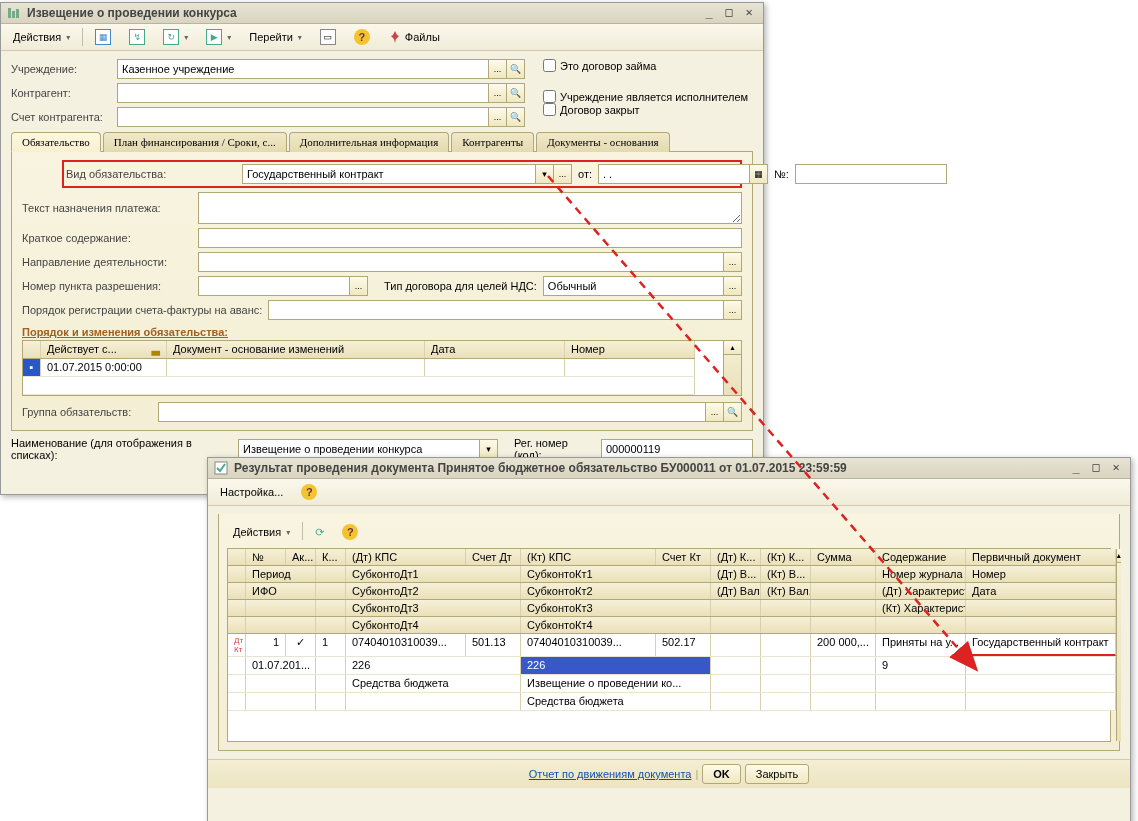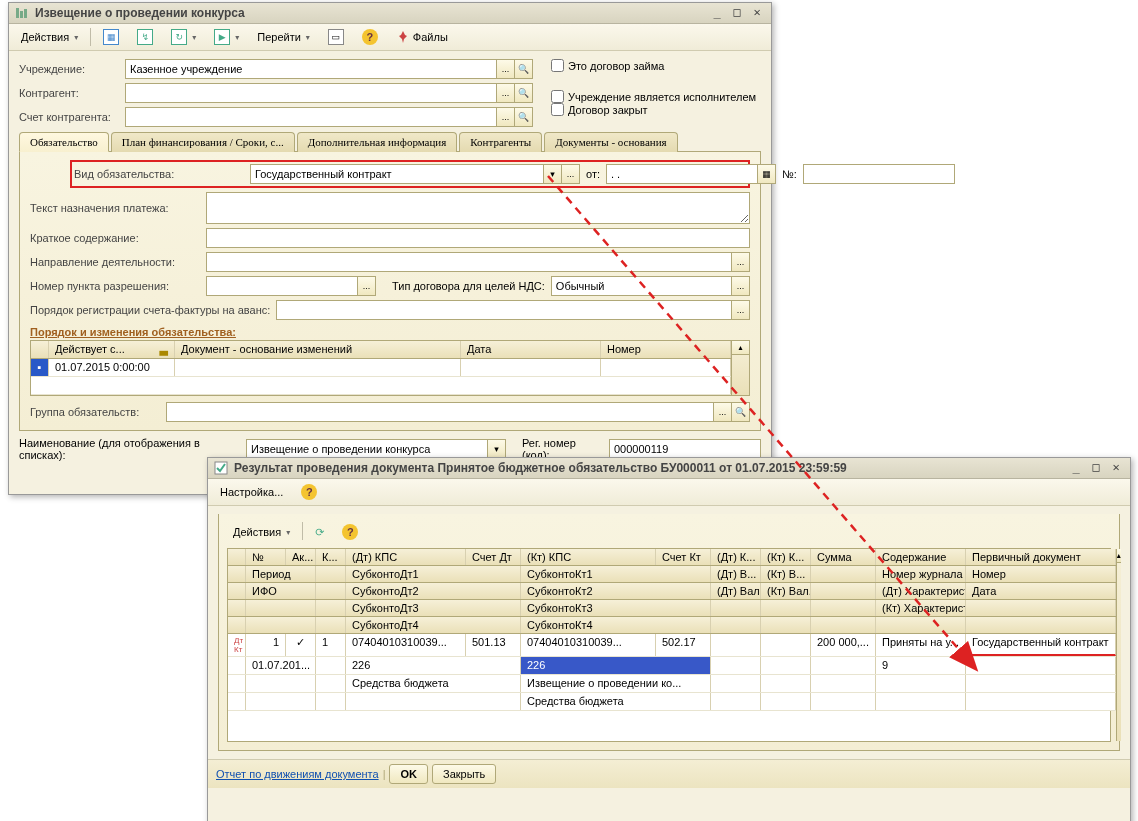--- a/index.html
+++ b/index.html
@@ -57,32 +57,32 @@
 .scrollcol .sbtn { height: 14px; text-align: center; font-size: 8px; line-height: 14px; background: linear-gradient(#fdfae8,#f0e8c0); border-bottom: 1px solid #b0a878; }
 
 
 .grid { border: 1px solid #b0a878; background: #fff; position: relative; }
 .grid .thr { display: flex; }
 .grid .th { background: linear-gradient(#f6f0d8, #eae0b8); }
 .grid .tdr { display: flex; }
 .grid .td.sel { background: #3858c8; color: #fff; }
 
 
-.footer { background: linear-gradient(#f4eed4, #ece4c0); padding: 4px 8px; display: flex; justify-content: flex-start; gap: 4px; align-items: center; border-top: 1px solid #d0cbb0; }
+.footer { background: linear-gradient(#f4eed4, #ece4c0); padding: 4px 8px; display: flex; justify-content: center; gap: 4px; align-items: center; border-top: 1px solid #d0cbb0; }
 .btn { padding: 3px 10px; border: 1px solid #b0a878; background: linear-gradient(#fdfae8, #f0e8c0); border-radius: 3px; cursor: pointer; }
 .btn.bold { font-weight: bold; }
 a.link { color: #1050b0; text-decoration: underline; cursor: pointer; }
 
 
 .arrow-svg { position: absolute; top: 0; left: 0; pointer-events: none; }
 </style>
 </head>
 <body>
 
-<div class="window" style="left:8px; top:2px; width:764px; height:493px;">
+<div class="window" style="left:0; top:2px; width:764px; height:493px;">
   <div class="titlebar">
     <span class="icon">
       <svg viewBox="0 0 14 14">
           <rect x="1" y="2" width="3" height="10" fill="#7a8"></rect>
           <rect x="5" y="5" width="3" height="7" fill="#7a8"></rect>
           <rect x="9" y="3" width="3" height="9" fill="#7a8"></rect>
         </svg>
     </span>
     <span class="title">Извещение о проведении конкурса</span>
     <div class="winbtns">
@@ -221,21 +221,21 @@
           </div>
       </div>
       <div class="row">
           <span class="lbl" style="min-width:170px; line-height:12px;">Порядок регистрации счета-фактуры на аванс:</span>
           <div class="fld">
             <input class="input" style="">
             <span class="ibtn">...</span>
           </div>
         </div>
       <div class="sect">Порядок и изменения обязательства:</div>
-      <div class="tbl" style="display:flex;">
+      <div class="tbl" style="display:flex;gap:28px;">
         <div style="flex:1;">
           <div class="thr">
             <div class="th" style="width:18px;"></div>
             <div class="th" style="width:126px; display:flex; justify-content:space-between;">
                 <span>Действует с...</span>
                 <span style="color:#a80;">▃</span>
               </div>
             <div class="th" style="flex:1;">Документ - основание изменений</div>
             <div class="th" style="width:140px;">Дата</div>
             <div class="th" style="width:130px;">Номер</div>

